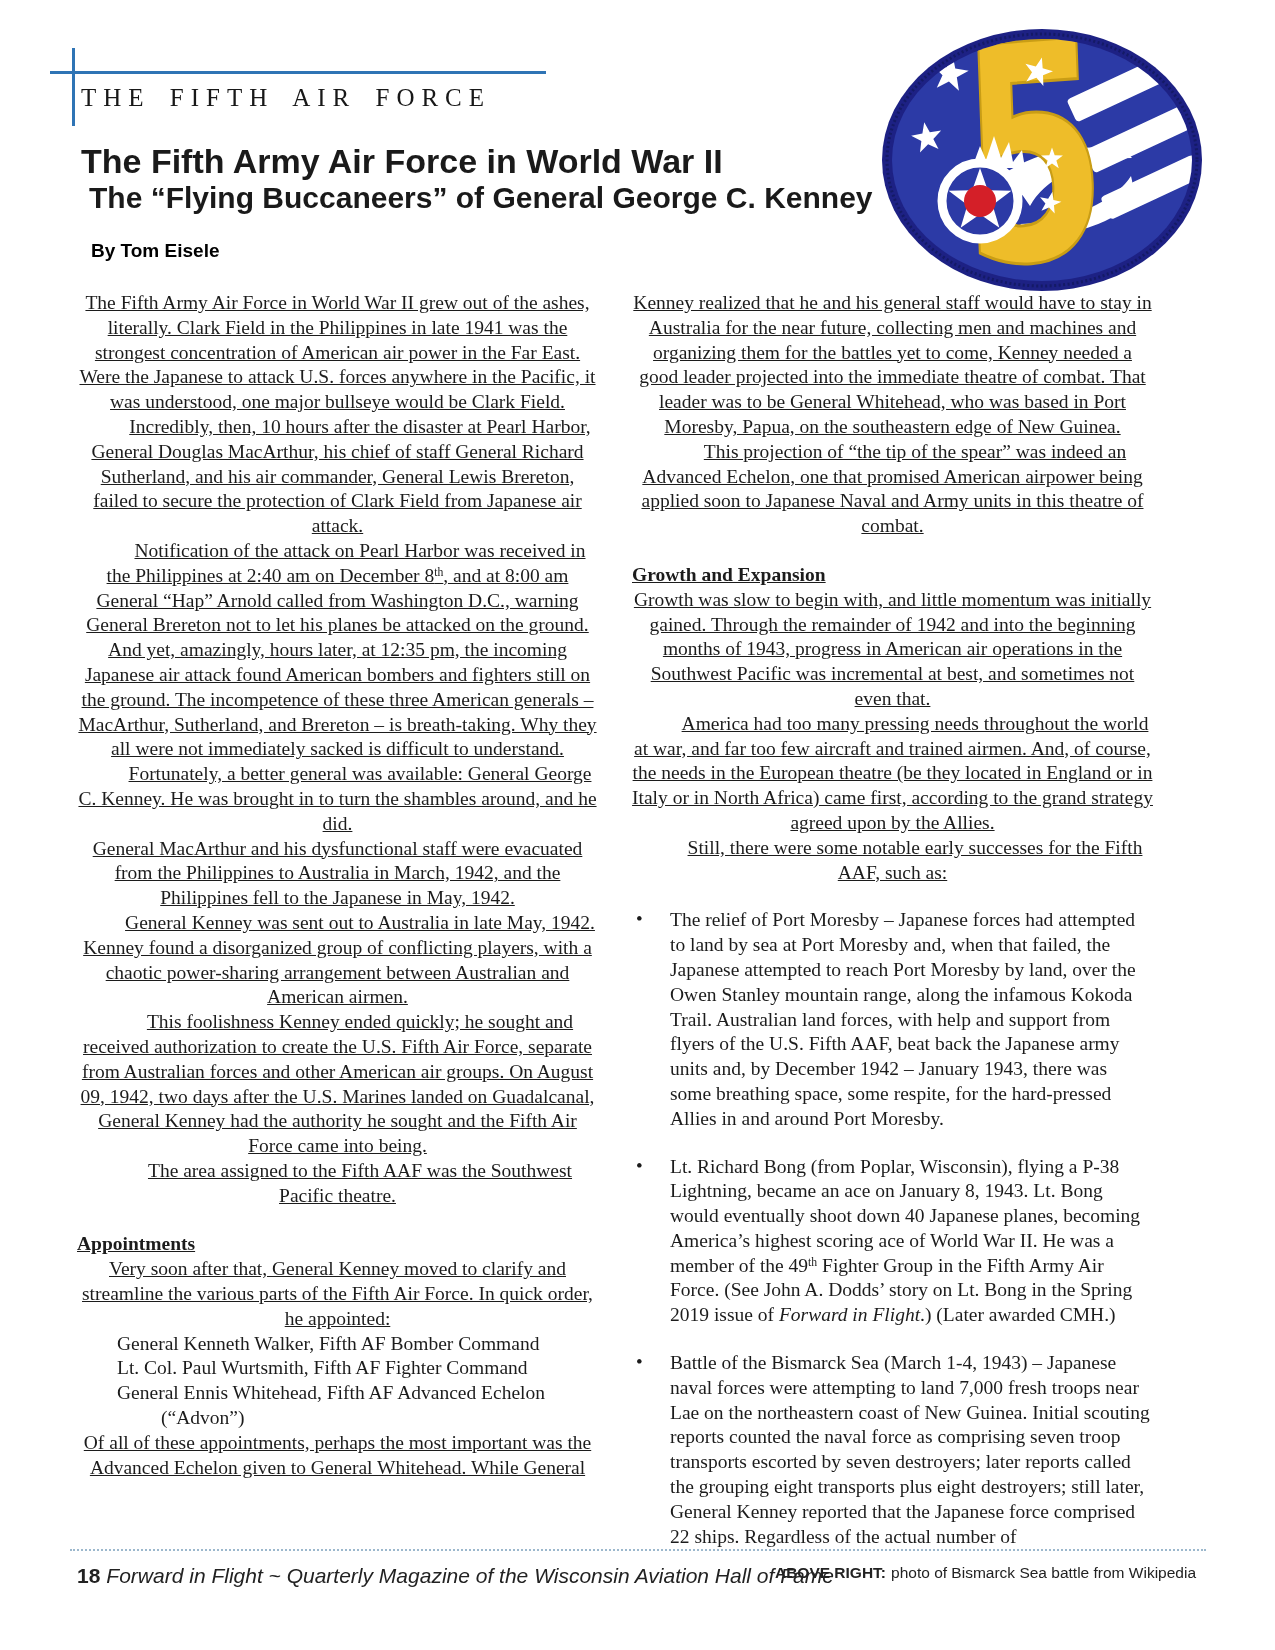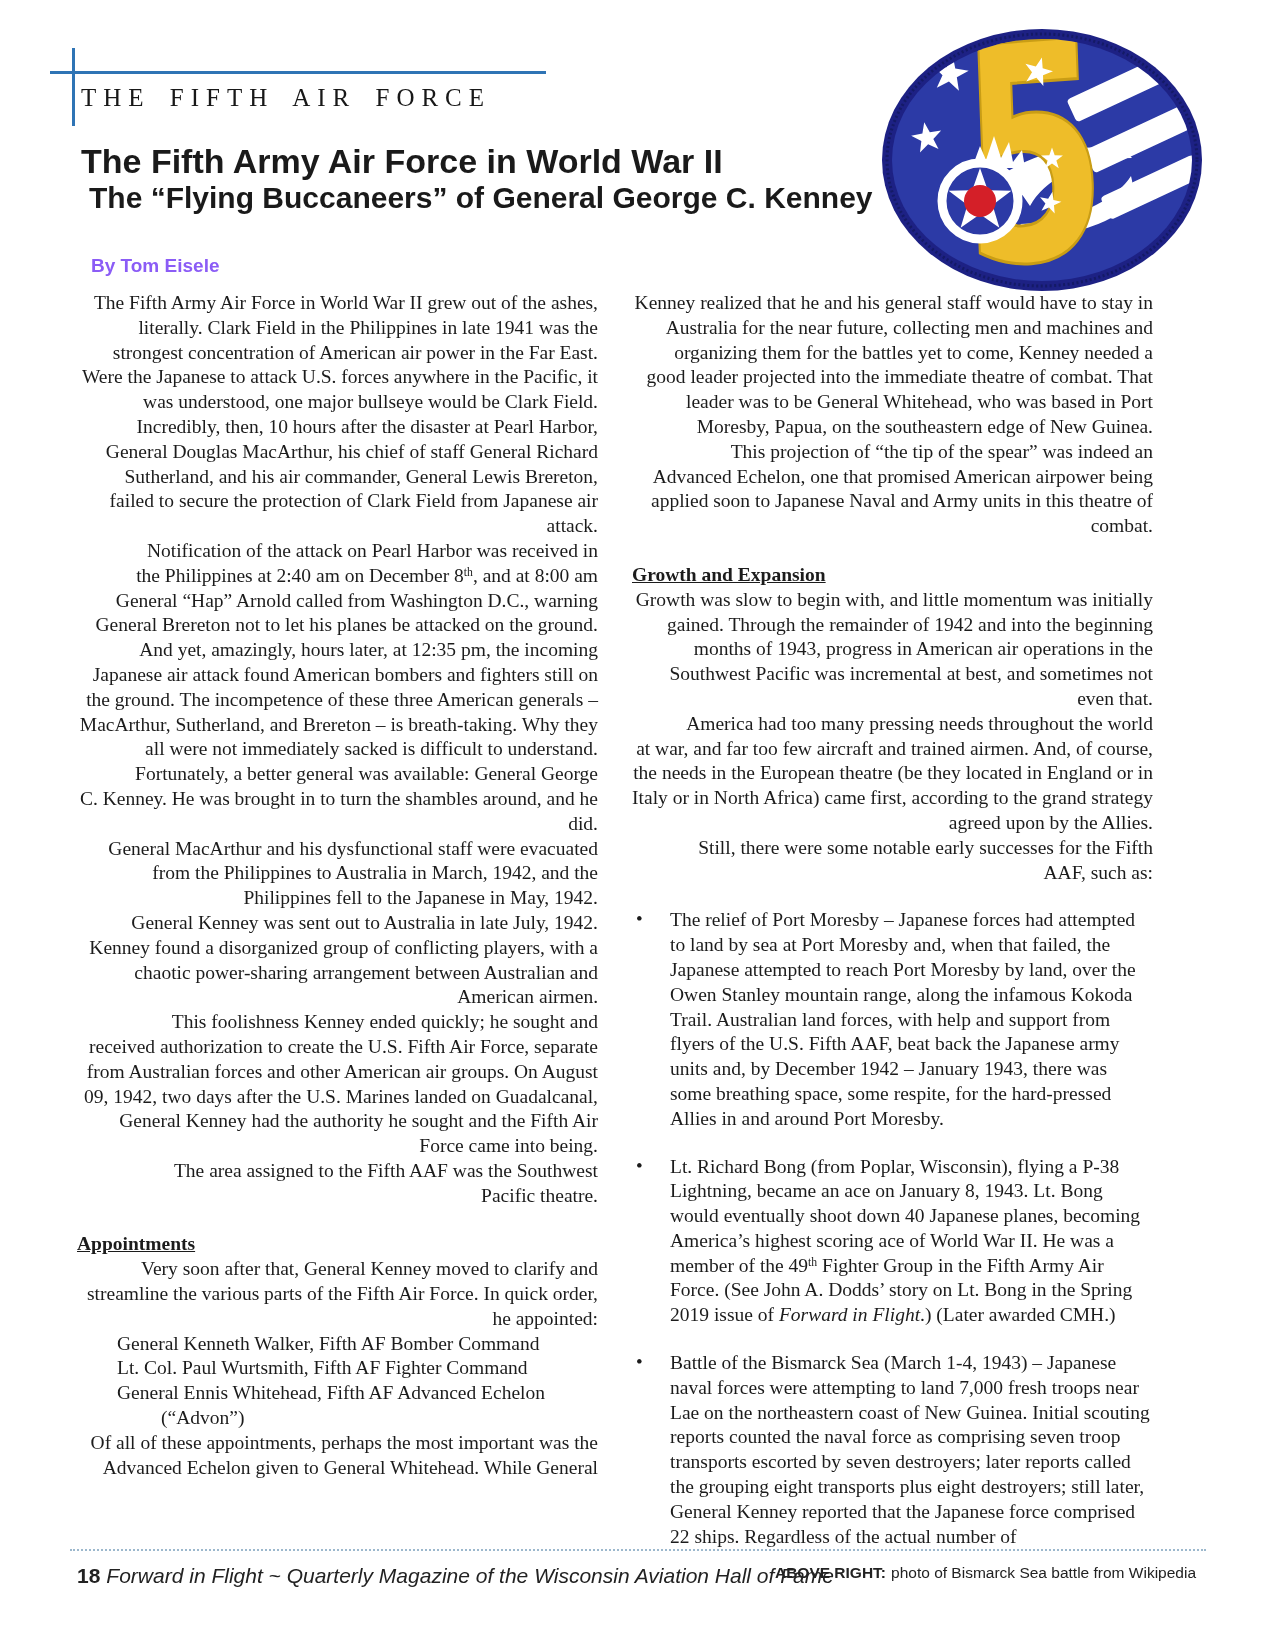--- a/index.html
+++ b/index.html
@@ -11,28 +11,28 @@
   .rule-v{position:absolute;left:72px;top:48px;width:3px;height:78px;background:#2f74b5;}
 
   .kicker{position:absolute;left:81px;top:84px;font-family:"Liberation Serif",serif;
           font-size:25px;letter-spacing:7px;word-spacing:6px;color:#181818;white-space:nowrap;}
 
   .title{position:absolute;left:77px;top:138px;font-family:"Liberation Sans",sans-serif;
          font-weight:bold;font-size:34px;color:#1a1a1a;white-space:nowrap;}
   .subtitle{position:absolute;left:89px;top:181px;font-family:"Liberation Sans",sans-serif;
          font-weight:bold;font-size:30px;color:#1a1a1a;white-space:nowrap;}
   .byline{position:absolute;left:91px;top:240px;font-family:"Liberation Sans",sans-serif;
-         font-weight:bold;font-size:19px;color:#8b5cf6;margin-top:15px;}
+         font-weight:bold;font-size:19px;color:#000000;}
 
   .patch{position:absolute;left:880px;top:26px;width:326px;height:270px;}
 
   
   .columns{position:absolute;left:77px;top:291px;width:1076px;display:flex;gap:34px;}
   .col{width:535px;}
-  .body-p{margin:0;font-size:19.5px;line-height:24.8px;text-align:right;}
+  .body-p{margin:0;font-size:19.5px;line-height:24.8px;text-align:center;text-decoration:underline;}
   .body-p.indent{text-indent:45px;}
   .sec-h{margin:24px 0 0 0;font-size:19.5px;line-height:24.8px;font-weight:bold;
          font-family:"Liberation Serif",serif;text-decoration:underline;}
   .appt{margin:0 0 0 40px;font-size:19.5px;line-height:24.8px;}
   .appt2{margin-left:84px;}
   .bullet-item{position:relative;margin-top:23px;padding-left:38px;font-size:19.5px;line-height:24.8px;}
   .bullet-dot{position:absolute;left:4px;top:-1px;font-size:19px;}
   sup{font-size:0.6em;vertical-align:baseline;position:relative;top:-0.5em;line-height:0;}
   em{font-style:italic;}
 
@@ -102,21 +102,21 @@
     </g>
   </svg>
 
   <div class="columns">
     <div class="col" id="col-left">
         <p class="body-p"><span>The Fifth Army Air Force in World War II grew out of the ashes, literally. Clark Field in the Philippines in late 1941 was the strongest concentration of American air power in the Far East. Were the Japanese to attack U.S. forces anywhere in the Pacific, it was understood, one major bullseye would be Clark Field.</span></p>
         <p class="body-p indent"><span>Incredibly, then, 10 hours after the disaster at Pearl Harbor, General Douglas MacArthur, his chief of staff General Richard Sutherland, and his air commander, General Lewis Brereton, failed to secure the protection of Clark Field from Japanese air attack.</span></p>
         <p class="body-p indent"><span>Notification of the attack on Pearl Harbor was received in the Philippines at 2:40 am on December 8</span><sup>th</sup><span>, and at 8:00 am General “Hap” Arnold called from Washington D.C., warning General Brereton not to let his planes be attacked on the ground. And yet, amazingly, hours later, at 12:35 pm, the incoming Japanese air attack found American bombers and fighters still on the ground. The incompetence of these three American generals – MacArthur, Sutherland, and Brereton – is breath-taking. Why they all were not immediately sacked is difficult to understand.</span></p>
         <p class="body-p indent"><span>Fortunately, a better general was available: General George C. Kenney. He was brought in to turn the shambles around, and he did.</span></p>
         <p class="body-p"><span>General MacArthur and his dysfunctional staff were evacuated from the Philippines to Australia in March, 1942, and the Philippines fell to the Japanese in May, 1942.</span></p>
-        <p class="body-p indent"><span>General Kenney was sent out to Australia in late July, 1942. Kenney found a disorganized group of conflicting players, with a chaotic power-sharing arrangement between Australian and American airmen.</span></p>
+        <p class="body-p indent"><span>General Kenney was sent out to Australia in late May, 1942. Kenney found a disorganized group of conflicting players, with a chaotic power-sharing arrangement between Australian and American airmen.</span></p>
         <p class="body-p indent"><span>This foolishness Kenney ended quickly; he sought and received authorization to create the U.S. Fifth Air Force, separate from Australian forces and other American air groups. On August 09, 1942, two days after the U.S. Marines landed on Guadalcanal, General Kenney had the authority he sought and the Fifth Air Force came into being.</span></p>
         <p class="body-p indent"><span>The area assigned to the Fifth AAF was the Southwest Pacific theatre.</span></p>
         <h3 class="sec-h">Appointments</h3>
         <p class="body-p"><span>Very soon after that, General Kenney moved to clarify and streamline the various parts of the Fifth Air Force. In quick order, he appointed:</span></p>
         <p class="appt">General Kenneth Walker, Fifth AF Bomber Command</p>
         <p class="appt">Lt. Col. Paul Wurtsmith, Fifth AF Fighter Command</p>
         <p class="appt">General Ennis Whitehead, Fifth AF Advanced Echelon</p>
         <p class="appt appt2">(“Advon”)</p>
         <p class="body-p"><span>Of all of these appointments, perhaps the most important was the Advanced Echelon given to General Whitehead. While General</span></p>
       </div>

